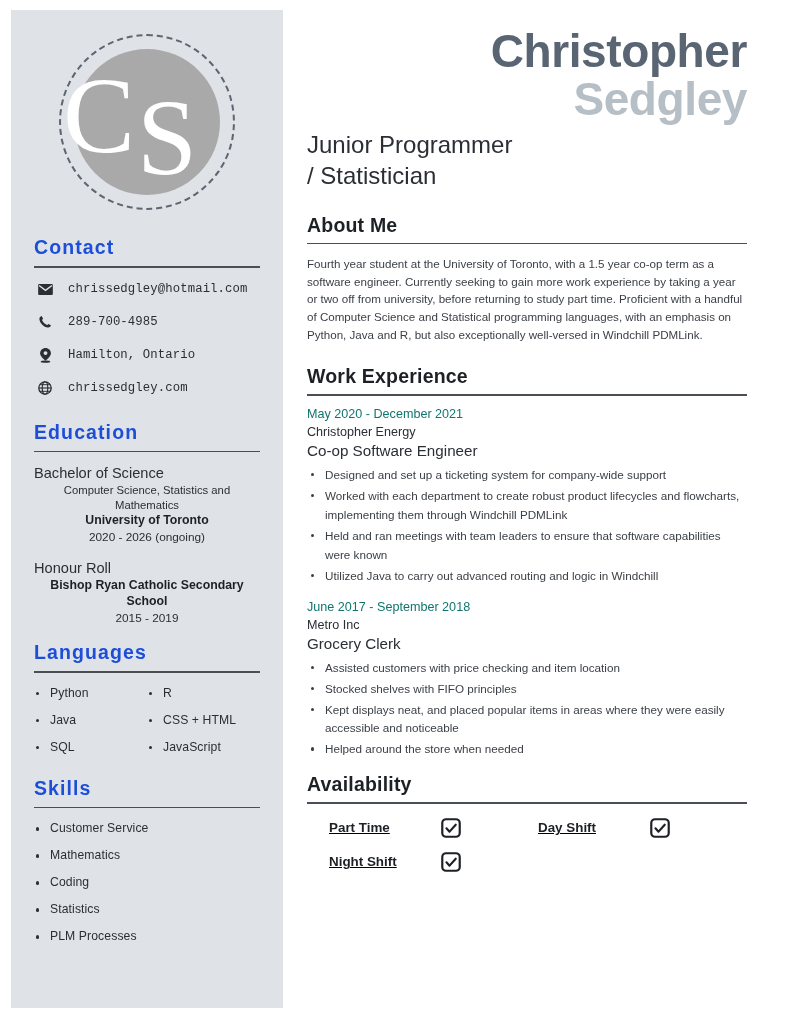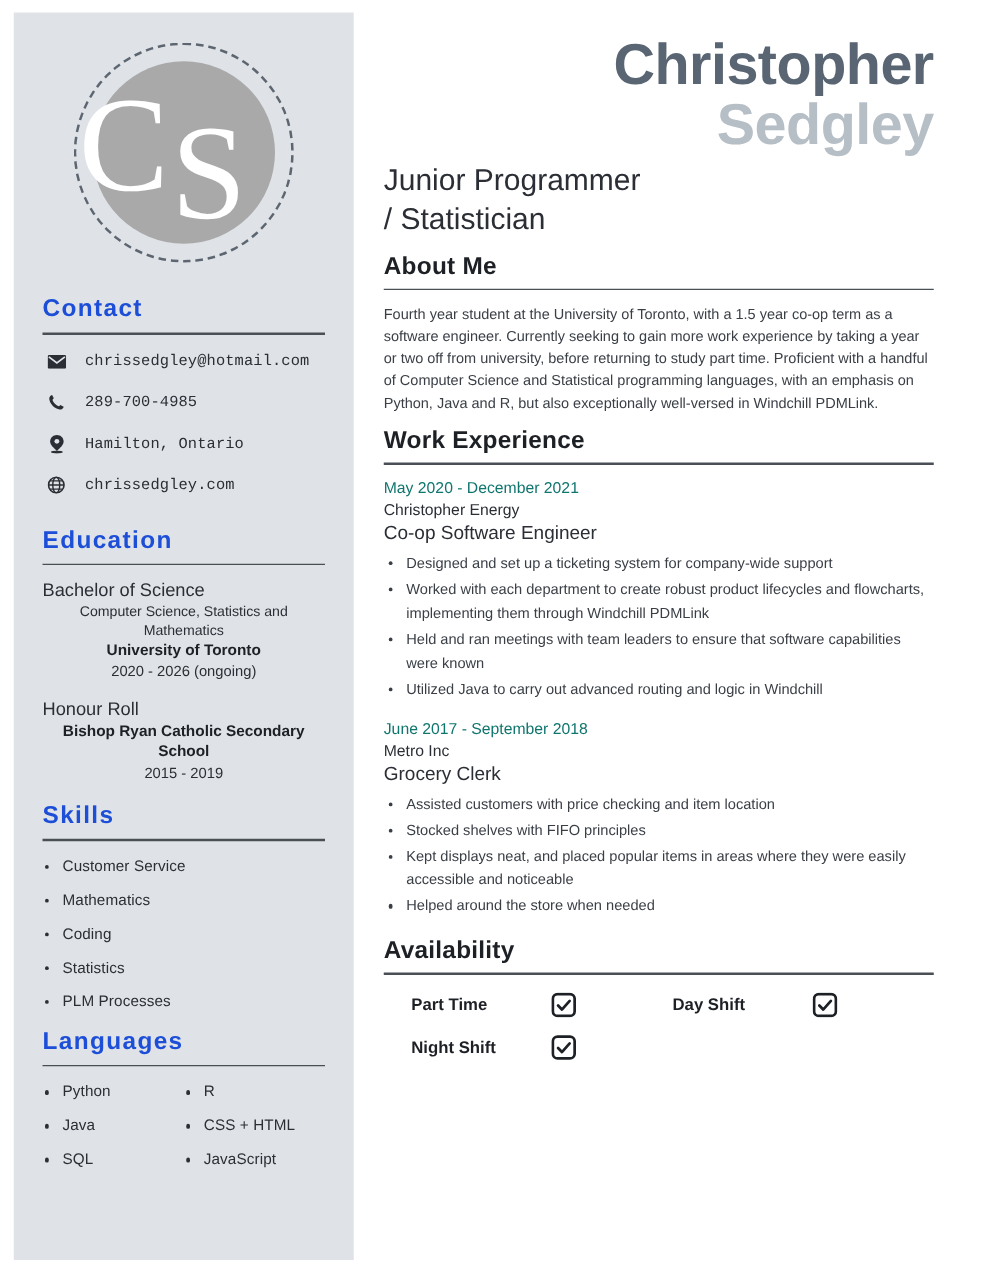--- a/index.html
+++ b/index.html
@@ -169,21 +169,21 @@
   }
 
   .role {
     margin-top: 7px;
     font-size: 24px;
     color: #2b2f35;
     line-height: 1.28;
     max-width: 210px;
   }
 
-  .main-section { margin-top: 10px; }
+  .main-section { margin-top: 22px; }
   .main-heading {
     font-size: 19.5px;
     font-weight: bold;
     color: #1d2025;
     letter-spacing: .2px;
     margin-bottom: 6px;
   }
   .main-rule {
     height: 1.6px;
     background: #4a4f56;
@@ -232,20 +232,21 @@
     background: #3a3f46;
   }
 
   
   .avail-grid {
     display: grid;
     grid-template-columns: 1fr 1fr;
     row-gap: 14px;
     padding-left: 22px;
     margin-top: 14px;
+    text-decoration: underline;
   }
   .avail-item {
     display: flex;
     align-items: center;
   }
   .avail-label {
     font-size: 13.4px;
     font-weight: bold;
     color: #1d2025;
     width: 112px;
@@ -328,51 +329,51 @@
         <div class="edu-sub">Computer Science, Statistics and Mathematics</div>
         <div class="edu-strong">University of Toronto</div>
         <div class="edu-date">2020 - 2026 (ongoing)</div>
       </div>
 
       <div class="edu-block">
         <div class="edu-title">Honour Roll</div>
         <div class="edu-strong">Bishop Ryan Catholic Secondary School</div>
         <div class="edu-date">2015 - 2019</div>
       </div>
-    </div>
-
-    <div class="side-section" style="margin-top:10px;">
-      <div class="side-heading">Skills</div>
-      <div class="side-rule"></div>
-      <ul class="bullet-list">
-        <li>Customer Service</li>
-        <li>Mathematics</li>
-        <li>Coding</li>
-        <li>Statistics</li>
-        <li>PLM Processes</li>
-      </ul>
     </div>
 
     <div class="side-section" style="margin-top:14px;">
       <div class="side-heading">Languages</div>
       <div class="side-rule"></div>
       <div class="lang-cols">
         <ul class="bullet-list">
           <li>Python</li>
           <li>Java</li>
           <li>SQL</li>
         </ul>
         <ul class="bullet-list">
           <li>R</li>
           <li>CSS + HTML</li>
           <li>JavaScript</li>
         </ul>
       </div>
     </div>
 
+    <div class="side-section" style="margin-top:10px;">
+      <div class="side-heading">Skills</div>
+      <div class="side-rule"></div>
+      <ul class="bullet-list">
+        <li>Customer Service</li>
+        <li>Mathematics</li>
+        <li>Coding</li>
+        <li>Statistics</li>
+        <li>PLM Processes</li>
+      </ul>
+    </div>
+
   </div>
 
   <div class="main">
 
     <div class="name-block">
       <div class="name-first">Christopher</div>
       <div class="name-last">Sedgley</div>
     </div>
 
     <div class="role">Junior Programmer / Statistician</div>

